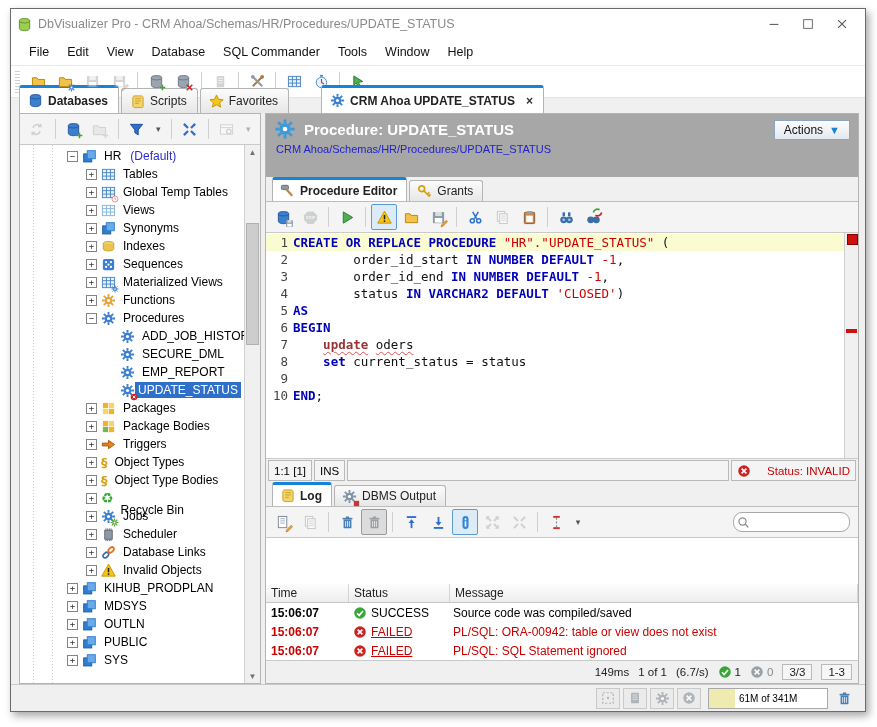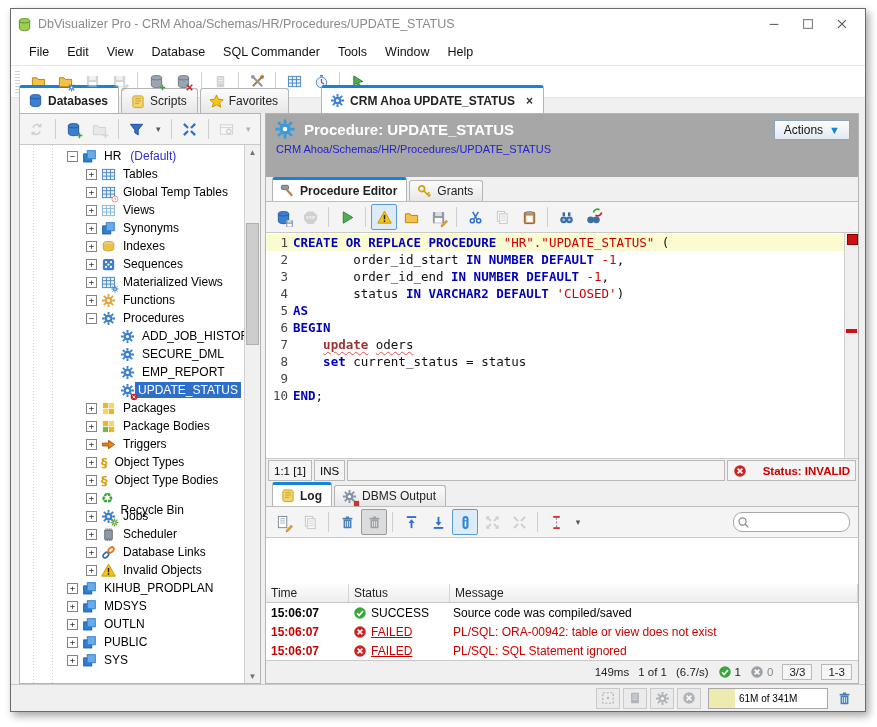--- a/index.html
+++ b/index.html
@@ -78,21 +78,21 @@
   .pl{color:#111;}
   .ekw{color:#993333;font-weight:bold;text-decoration:underline wavy #e05050;text-decoration-thickness:1px;text-underline-offset:2px;}
   .sp{color:#111;text-decoration:underline wavy #e05050;text-decoration-thickness:1px;text-underline-offset:2px;}
   .stripe{width:13px;background:#f0f0f0;border-left:1px solid #cfcfcf;position:relative;flex:none;}
   .stripe .top{position:absolute;top:1px;left:2px;width:9px;height:9px;background:#cc1111;border:1px solid #880000;}
   .stripe .mark{position:absolute;top:96px;left:1px;width:11px;height:4px;background:#cc1111;}
   
   .ed-status{height:21px;flex:none;display:flex;align-items:stretch;gap:2px;background:#f0f0f0;padding:1px 2px;font-size:11.5px;}
   .box{border:1px solid #b9b9b9;background:#f4f4f4;display:inline-flex;align-items:center;padding:0 5px;white-space:nowrap;}
   .box.fill{flex:1;}
-  .box.status{color:#cc0000;font-weight:bold;gap:16px;}
+  .box.status{color:#cc0000;font-weight:normal;gap:16px;}
   
   .log-toolbar{position:relative;}
   .search{position:absolute;right:8px;top:5px;width:112px;height:18px;border:1px solid #a9a9a9;border-radius:9px;background:#fff;display:flex;align-items:center;padding-left:3px;}
   .search input{border:none;outline:none;flex:1;min-width:0;font-size:11px;background:transparent;}
   .logtable{flex:1;background:#fff;overflow:hidden;min-height:0;font-size:12px;margin-top:46px;}
   .lrow{display:flex;height:19px;align-items:center;}
   .lrow.head{background:linear-gradient(#fdfdfd,#ededed);border-bottom:1px solid #c6c6c6;height:18px;color:#222;}
   .lrow.head .c{border-right:1px solid #d5d5d5;height:100%;display:flex;align-items:center;}
   .c{padding:0 5px;white-space:nowrap;overflow:hidden;}
   .c.time{width:72px;flex:none;}

